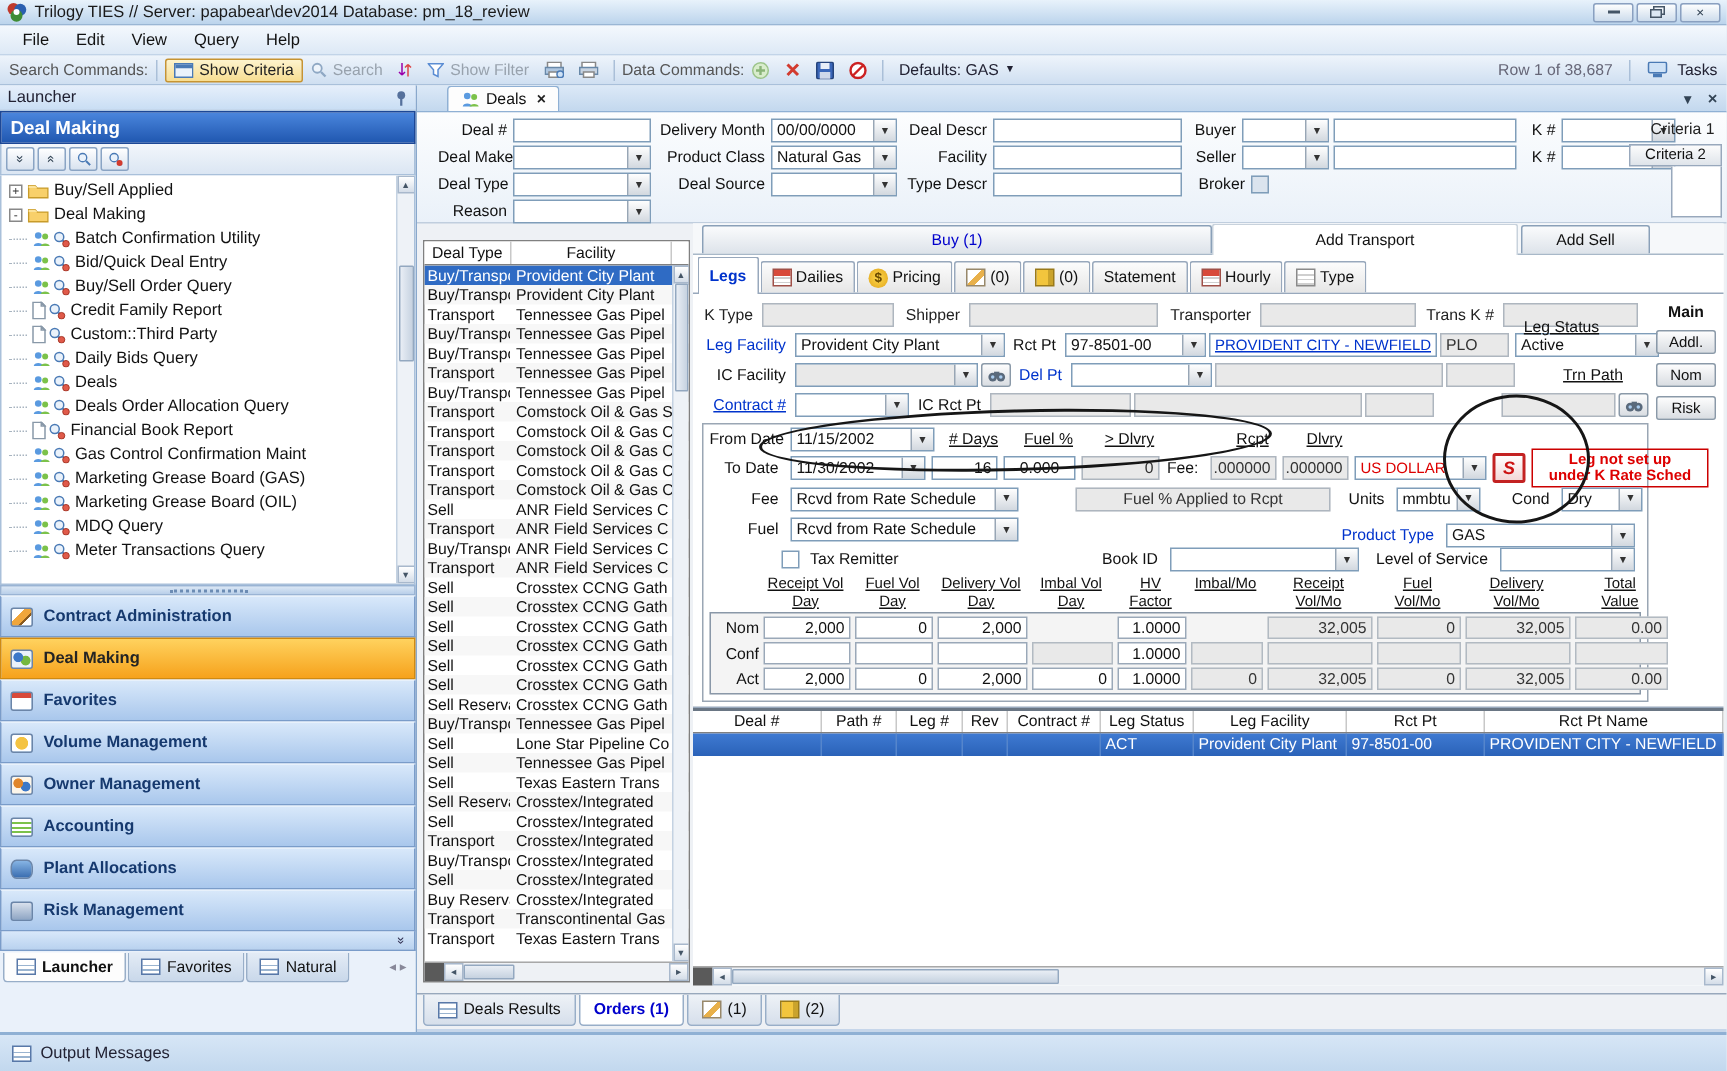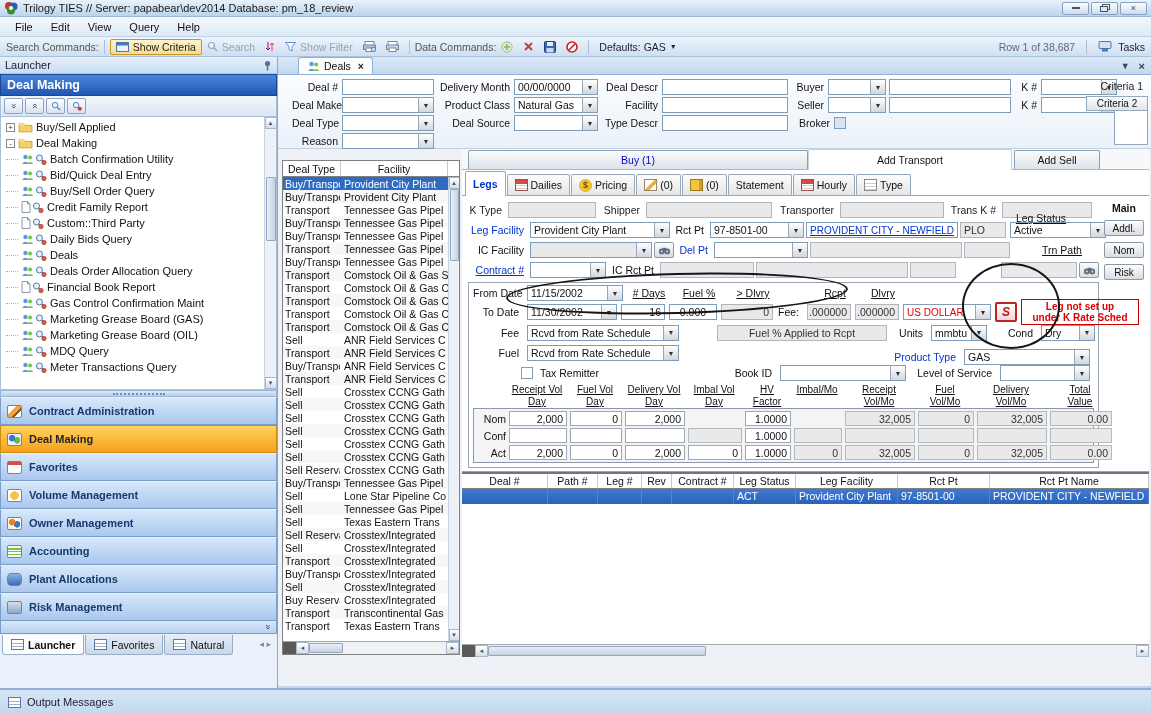--- a/index.html
+++ b/index.html
@@ -1443,20 +1443,43 @@
           <div class="hs-dark"></div>
           <div class="hs-btn">◂</div>
           <div class="hs-thumb" style="width:218px"></div>
           <div class="fx"></div>
           <div class="hs-btn">▸</div>
         </div>
       </div>
     </div>
   </div>
 
+  <div id="bottomtabs">
+
+      <div class="btab">
+        <span class="sticon bt-results"></span>
+        <span>Deals Results</span>
+      </div>
+
+      <div class="btab active">
+
+        <span>Orders (1)</span>
+      </div>
+
+      <div class="btab">
+        <span class="sticon bt-notes"></span>
+        <span>(1)</span>
+      </div>
+
+      <div class="btab">
+        <span class="sticon bt-door"></span>
+        <span>(2)</span>
+      </div>
+
+  </div>
   <div id="strip2"></div>
 </div>
 
 <div id="statusbar">
   <span class="lt-icon"></span>
   <span>Output Messages</span>
 </div>
 
 <div class="ann" id="ann1"></div>
 <div class="ann" id="ann2"></div>

